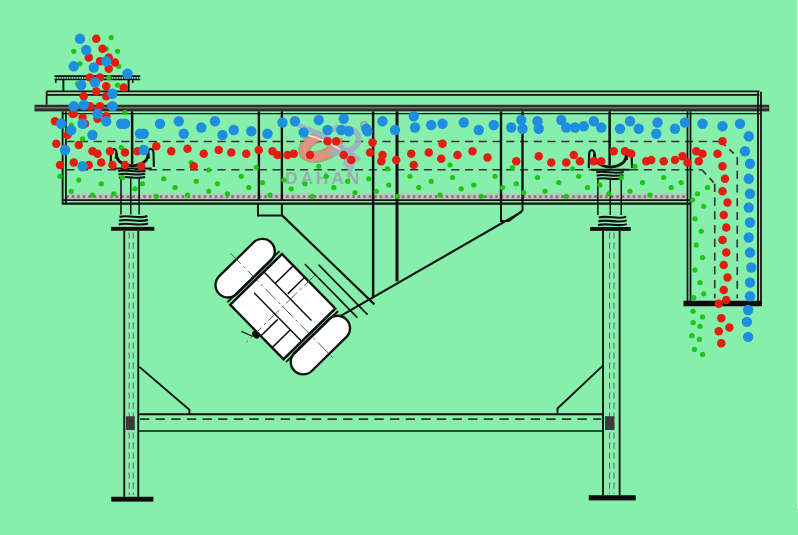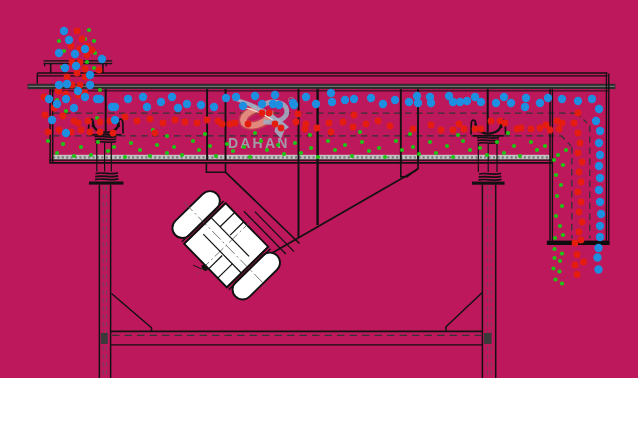--- a/index.html
+++ b/index.html
@@ -1,16 +1,16 @@
 <!DOCTYPE html>
 <html><head>
 <meta charset="utf-8">
 <style>
 html,body{margin:0;padding:0;background:#fff;}
-#stage{position:relative;width:638px;height:378px;background:#be185d;overflow:hidden;}
+#stage{position:relative;width:638px;height:428px;background:#86efac;overflow:hidden;}
 </style>
 </head>
 <body>
 
 <div id="stage">
 <svg width="638" height="428" viewBox="0 0 638 428">
 
 <rect x="52.5" y="154.8" width="497.3" height="4.8" fill="#c2c2c2"></rect>
 <line x1="53" y1="157.3" x2="549.5" y2="157.3" stroke="#757575" stroke-width="2.2" stroke-linecap="butt" stroke-dasharray="2,2.4"></line>
 

